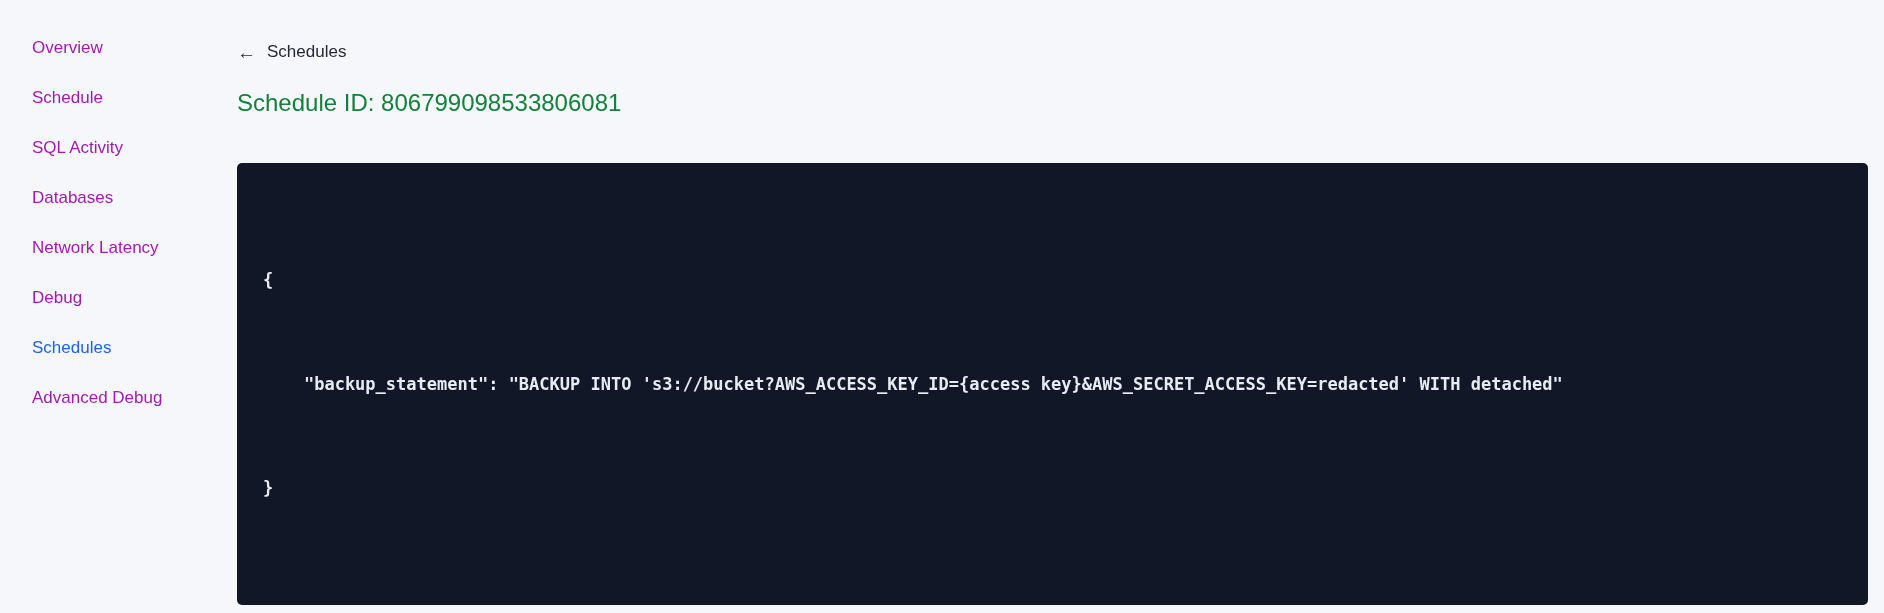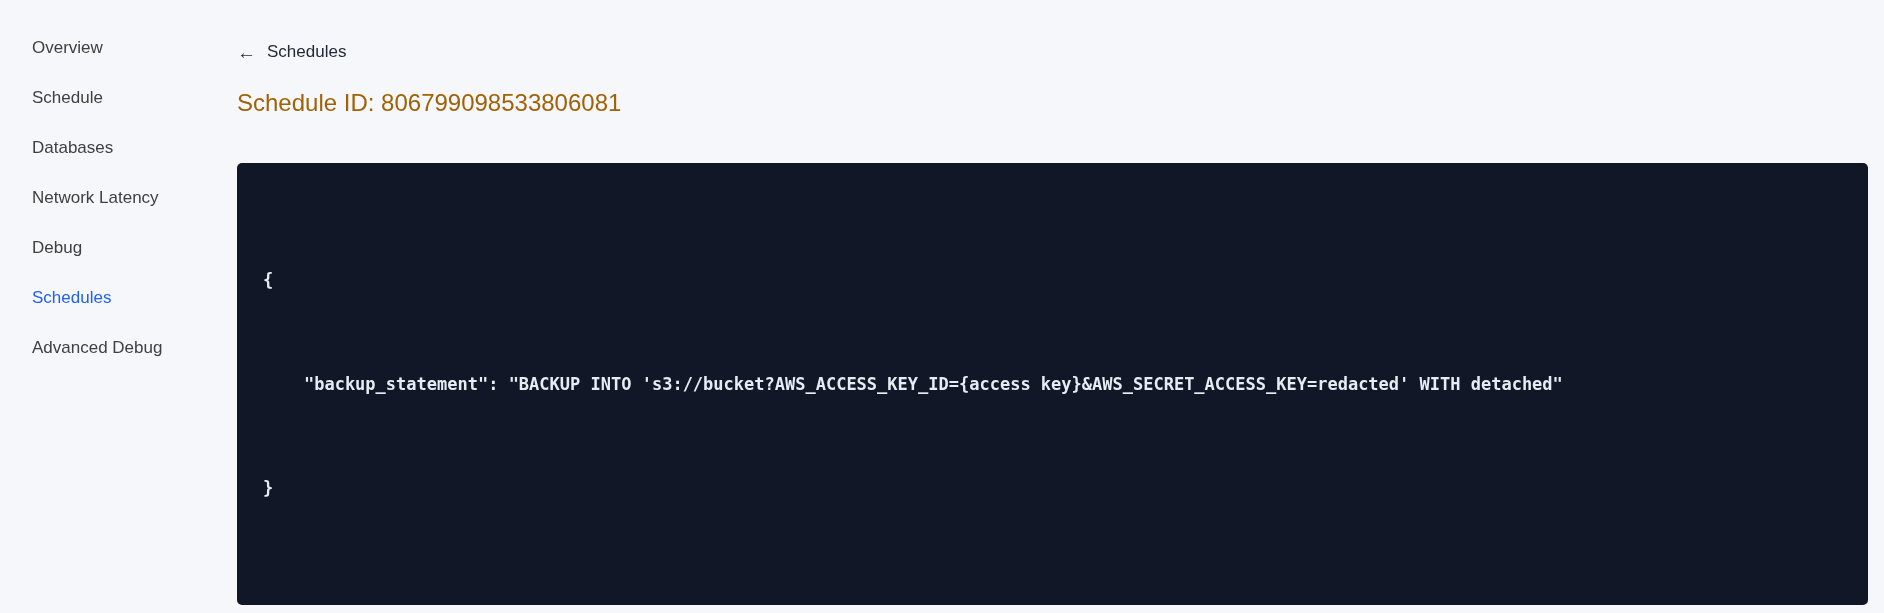--- a/index.html
+++ b/index.html
@@ -16,21 +16,21 @@
   .sidebar {
     width: 205px;
     flex: 0 0 205px;
     padding: 23px 0 0 32px;
   }
   .sidebar-item {
     height: 50px;
     display: flex;
     align-items: center;
     font-size: 17px;
-    color: #404040;
+    color: #a21caf;
     cursor: pointer;
     white-space: nowrap;
   }
   .sidebar-item.active { color: #2261f0; }
 
   
   .main {
     flex: 1 1 auto;
     padding: 0 16px 0 32px;
     min-width: 0;
@@ -48,21 +48,21 @@
   .back-link .arrow {
     font-size: 19px;
     line-height: 1;
     color: #242a35;
   }
   .page-title {
     margin-top: 24px;
     font-size: 24px;
     line-height: 30px;
     font-weight: 400;
-    color: #a16207;
+    color: #15803d;
   }
 
   
   .code-block {
     margin-top: 45px;
     background: #111726;
     border-radius: 5px;
     padding: 26px 26px;
     color: #e7ecf3;
     font-family: "DejaVu Sans Mono", "Liberation Mono", monospace;
@@ -83,20 +83,23 @@
 
       <div class="sidebar-item">
         <span>Overview</span>
       </div>
 
       <div class="sidebar-item">
         <span>Schedule</span>
       </div>
 
 
+      <div class="sidebar-item">
+        <span>SQL Activity</span>
+      </div>
 
       <div class="sidebar-item">
         <span>Databases</span>
       </div>
 
       <div class="sidebar-item">
         <span>Network Latency</span>
       </div>
 
 

